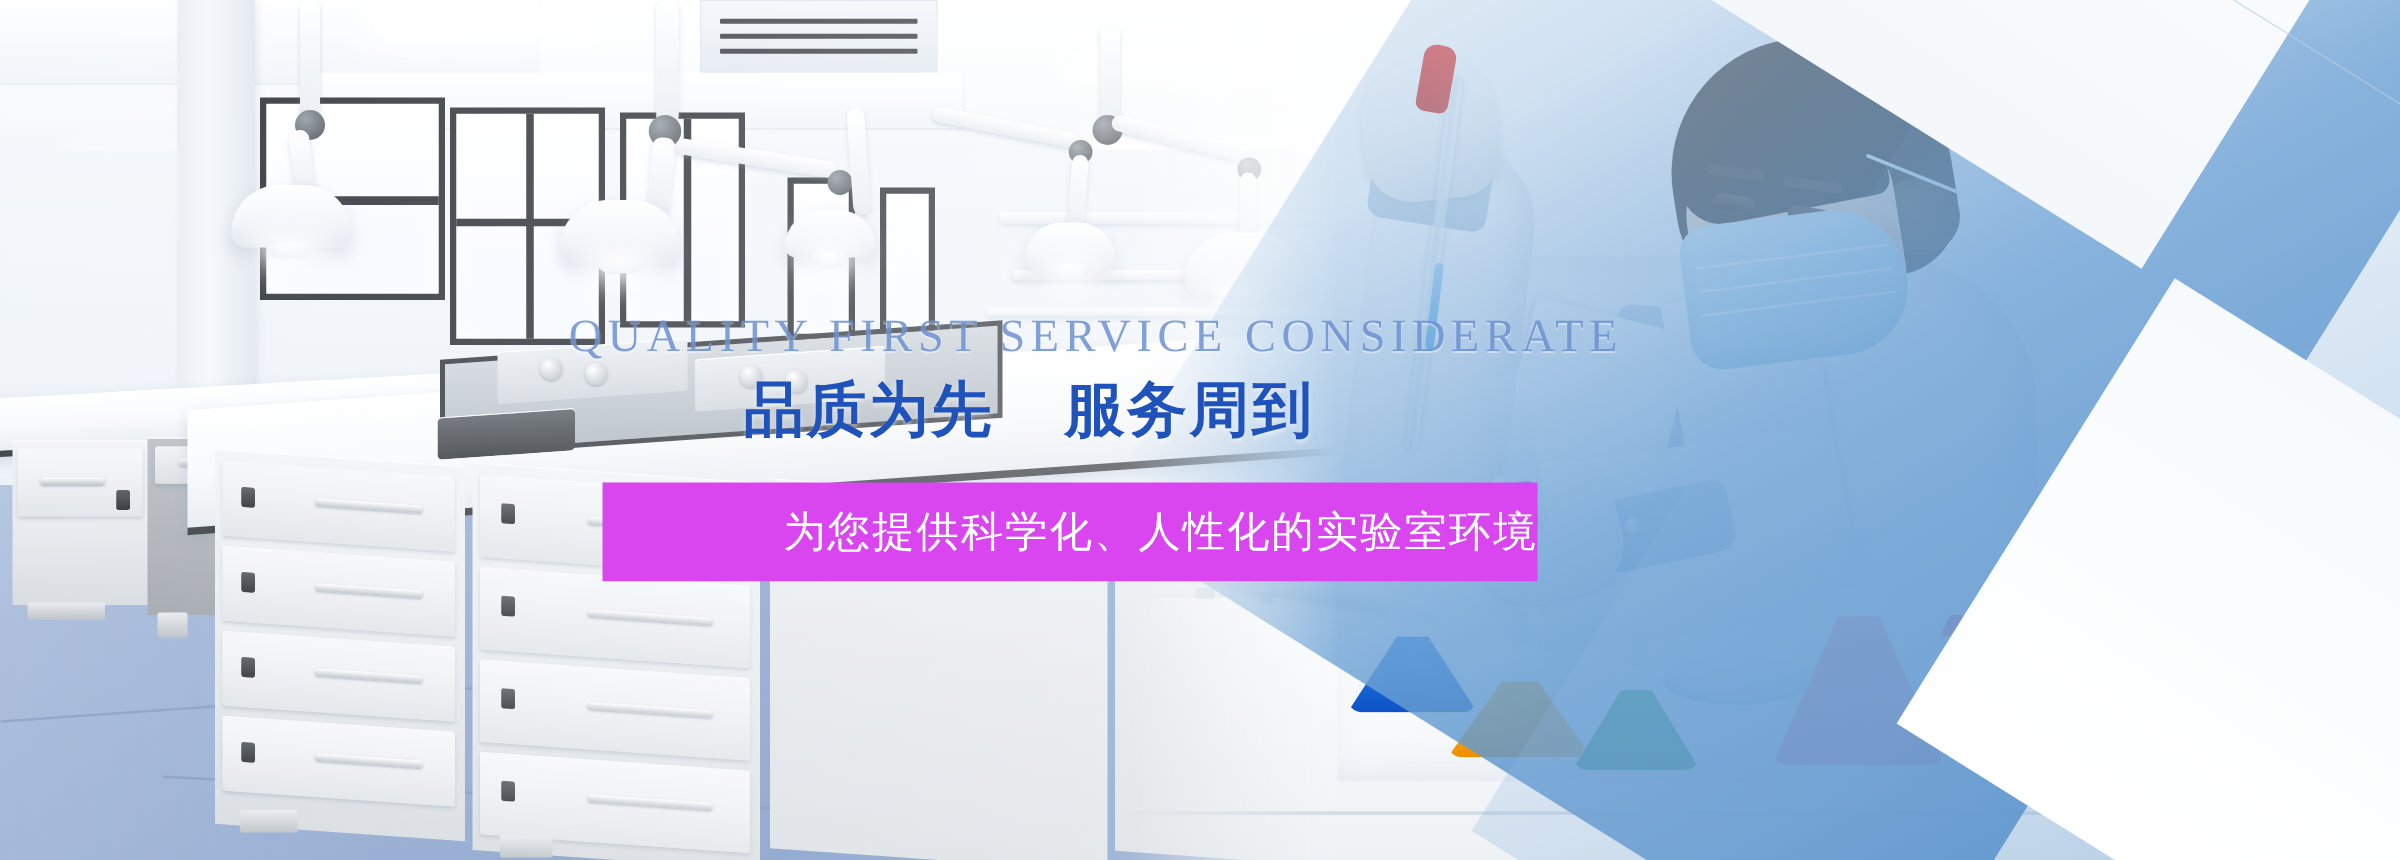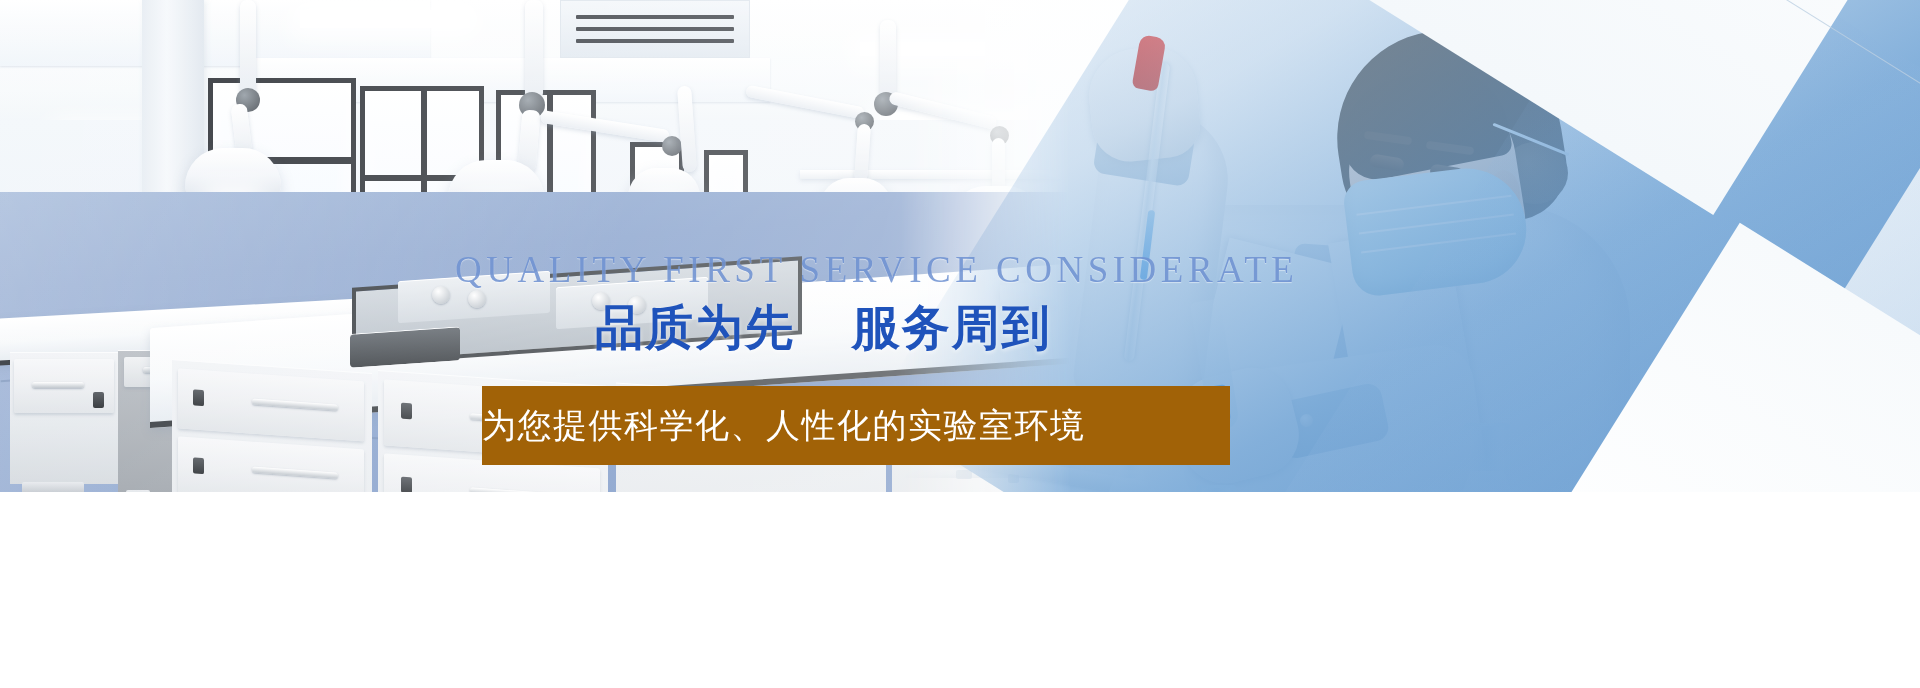--- a/index.html
+++ b/index.html
@@ -6,21 +6,21 @@
   * { margin:0; padding:0; box-sizing:border-box; }
   html,body { background:#fff; }
   body {
     font-family:"Liberation Sans","DejaVu Sans",sans-serif;
   }
 
   
   .banner {
     position:relative;
     width:1920px;
-    height:492px;
+    height:688px;
     overflow:hidden;
     background:#eef2f7;
   }
 
   
   .lab-photo{
     position:absolute; inset:0 0 0 0;
     background:
       linear-gradient(180deg,#fbfcfe 0%,#f4f7fa 38%,#eef2f7 60%,#e9eef5 100%);
   }
@@ -414,22 +414,22 @@
   }
   .headline{
     position:absolute; left:595px; top:296px;
     font-size:48px; font-weight:bold; letter-spacing:2px; white-space:nowrap;
     color:#1f53bb;
     text-shadow:0 2px 4px rgba(255,255,255,.55);
   }
   .headline .gap{ display:inline-block; width:26px; }
   .subbar{
     position:absolute; left:482px; top:386px; width:748px; height:79px;
-    background:#a16207;
-    display:flex; align-items:center; justify-content:flex-start;
+    background:#d946ef;
+    display:flex; align-items:center; justify-content:flex-end;
   }
   .subbar span{
     color:#ffffff; font-size:34px; letter-spacing:1.5px; white-space:nowrap;
   }
 </style>
 </head>
 <body>
 
 <div class="banner">
 

